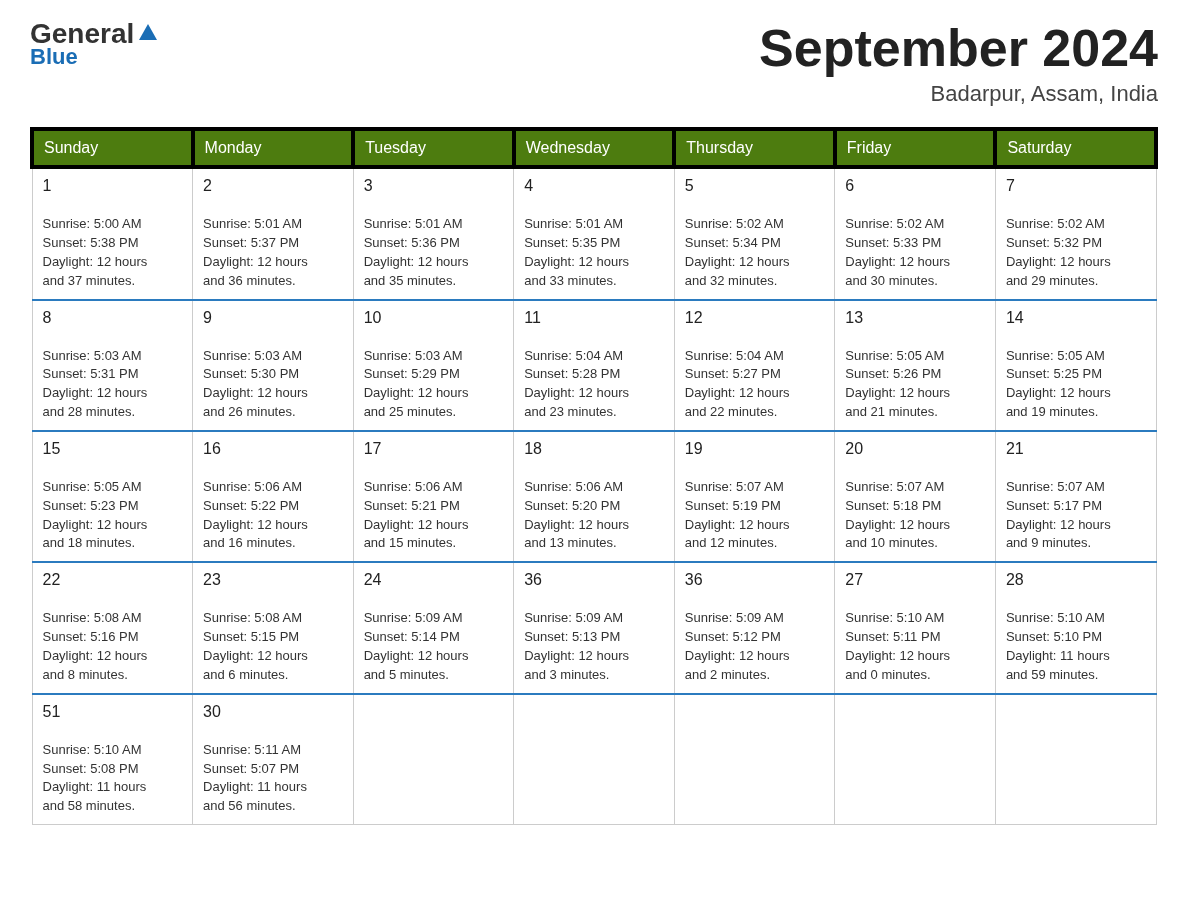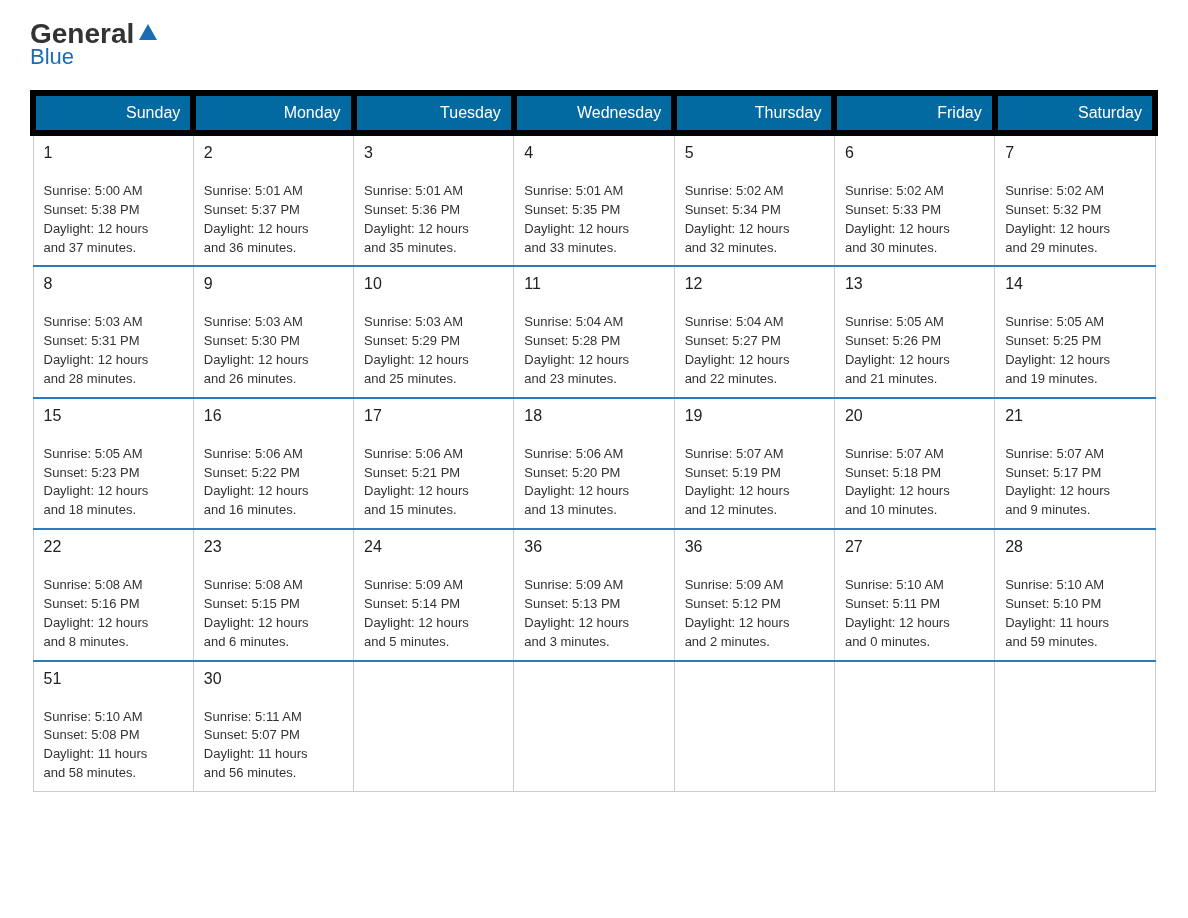--- a/index.html
+++ b/index.html
@@ -23,21 +23,21 @@
     }
     .logo-text {
       font-size: 28px;
       font-weight: bold;
       color: #333;
       line-height: 1;
     }
     .logo-blue {
       color: #1a6db5;
       font-size: 22px;
-      font-weight: normal;
+      font-weight: bold;
       margin-top: -4px;
     }
     .title-area {
       text-align: right;
     }
     .month-title {
       font-size: 52px;
       font-weight: bold;
       color: #222;
       line-height: 1.1;
@@ -46,27 +46,27 @@
       font-size: 22px;
       color: #444;
       margin-top: 4px;
     }
     .calendar-table {
       width: 100%;
       border-collapse: collapse;
       border: 1px solid #999;
     }
     .calendar-table th {
-      background-color: #0369a1;
+      background-color: #4d7c0f;
       color: #fff;
       font-size: 16px;
       font-weight: normal;
       padding: 8px 10px;
-      text-align: right;
-      border: 6px solid #000000;
+      text-align: left;
+      border: 4px solid #000000;
     }
     .calendar-table td {
       vertical-align: top;
       padding: 8px 10px;
       border: 1px solid #ccc;
       width: 14.28%;
       min-height: 110px;
     }
     .day-number {
       font-size: 16px;
@@ -96,20 +96,22 @@
       <span class="logo-text">General</span>
       <span style="display:inline-block;margin-left:3px;margin-top:2px;">
         <svg width="22" height="22" viewBox="0 0 22 22">
           <polygon points="11,2 20,18 2,18" fill="#1a6db5"></polygon>
         </svg>
       </span>
     </div>
     <div class="logo-blue">Blue</div>
   </div>
   <div class="title-area">
+    <div class="month-title">September 2024</div>
+    <div class="location-title">Badarpur, Assam, India</div>
   </div>
 </div>
 
 <table class="calendar-table">
   <thead>
     <tr>
     <th>Sunday</th>
         <th>Monday</th>
         <th>Tuesday</th>
         <th>Wednesday</th>

